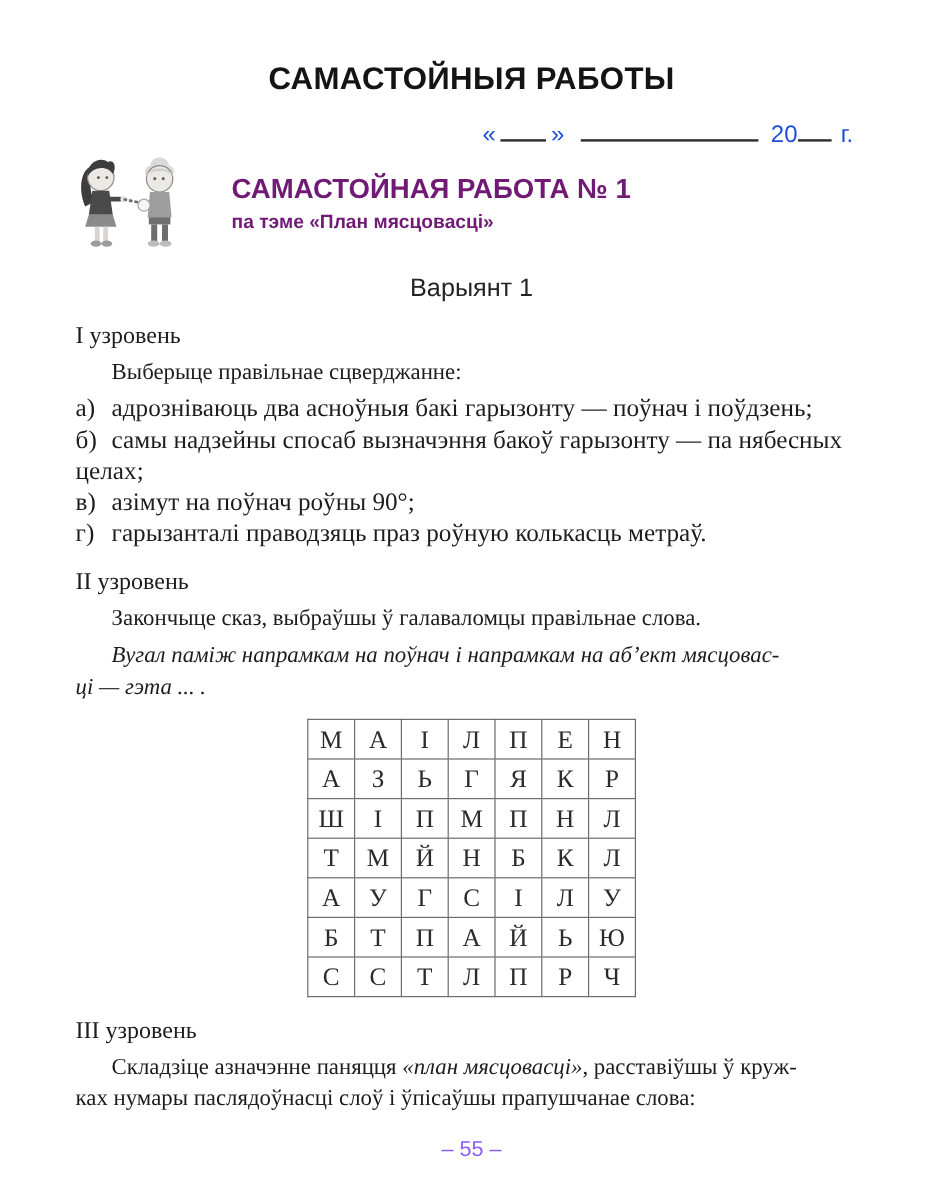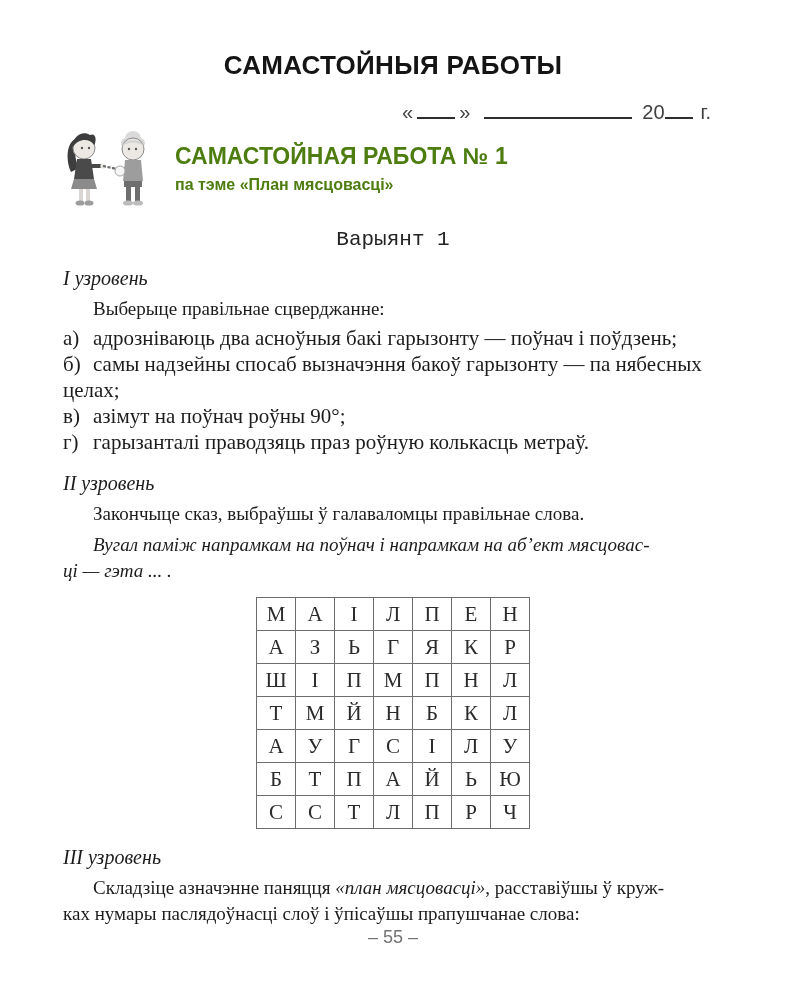--- a/index.html
+++ b/index.html
@@ -22,56 +22,55 @@
     font-weight: bold;
     font-size: 26px;
     letter-spacing: 0.3px;
     color: #141414;
   }
   .date-line {
     margin-top: 20px;
     text-align: right;
     font-family: "Liberation Sans", sans-serif;
     font-size: 20px;
-    color: #404040;
+    color: #1d4ed8;
     padding-right: 12px;
   }
   .blank {
     display: inline-block;
     border-bottom: 2px solid #2e2e2e;
     height: 15px;
     vertical-align: baseline;
   }
   .blank-day   { width: 38px;  margin: 0 4px; }
   .blank-month { width: 148px; margin: 0 10px 0 14px; }
   .blank-year  { width: 28px;  margin-right: 8px; }
   .work-header {
     display: flex;
     align-items: center;
     margin-top: 2px;
     margin-left: -10px;
   }
   .work-header .icon-box { flex: 0 0 auto; }
   .work-titles {
-    margin-left: 10px;
+    margin-left: 28px;
     font-family: "Liberation Sans", sans-serif;
     font-weight: bold;
-    color: #4d7c0f;
+    color: #701a75;
   }
   .work-line1 { font-size: 23px; line-height: 28px; }
   .work-line2 { font-size: 16px; line-height: 26px; margin-top: 2px; }
   .variant {
     margin-top: 14px;
     text-align: center;
-    font-family: Liberation Mono, monospace;
+    font-family: Liberation Sans, sans-serif;
     font-size: 21px;
     color: #232323;
   }
   .level-heading {
-    font-style: italic;
     font-size: 20px;
     margin-top: 14px;
     line-height: 26px;
   }
   .lh2 { margin-top: 15px; }
   .lh3 { margin-top: 15px; }
   p.body-par {
     margin: 5px 0 0 0;
     font-size: 19px;
     line-height: 26px;
@@ -96,27 +95,27 @@
     border: 1px solid #6d6d6d;
     text-align: center;
     vertical-align: middle;
     font-family: "Liberation Serif", serif;
     font-size: 21px;
     color: #2b2b2b;
     padding: 0;
   }
   .page-number {
     position: absolute;
-    bottom: 52px;
+    bottom: 32px;
     left: 0;
     right: 0;
     text-align: center;
     font-family: "Liberation Sans", sans-serif;
     font-size: 18px;
-    color: #737373;
+    color: #8b5cf6;
     margin-top: 40px;
   }
 </style>
 </head>
 <body>
 
 <div class="page">
 
   <div class="doc-title">САМАСТОЙНЫЯ РАБОТЫ</div>
 

